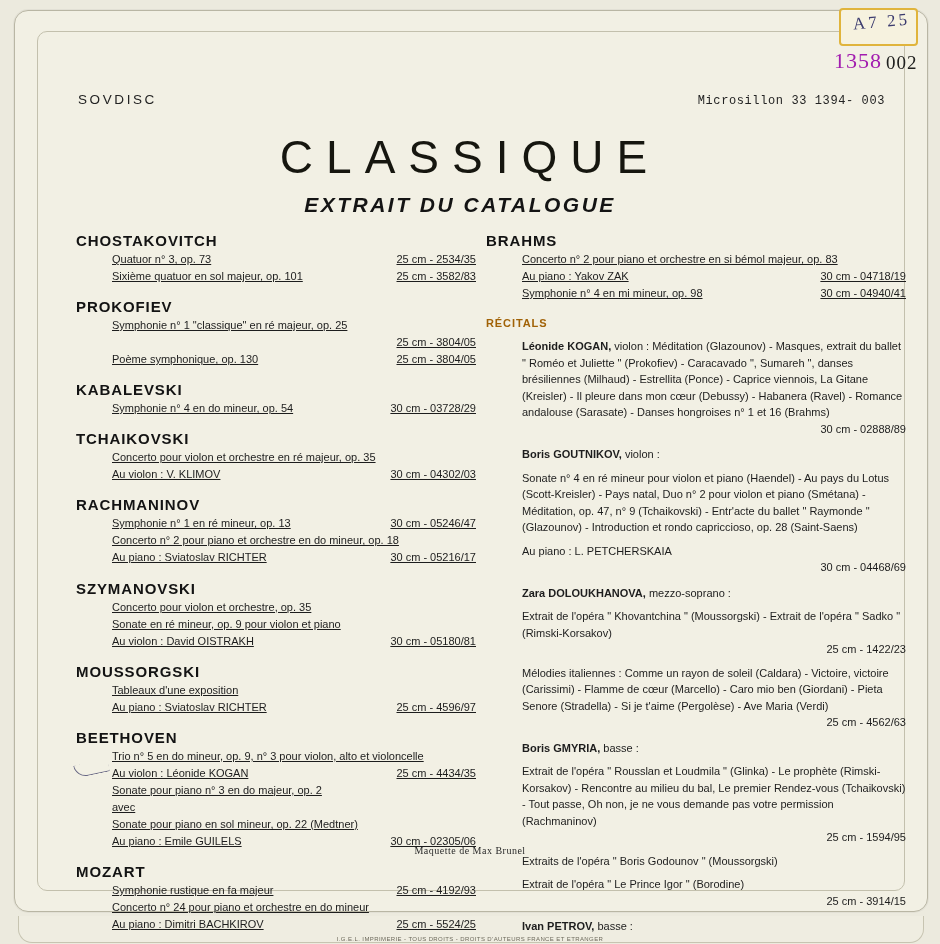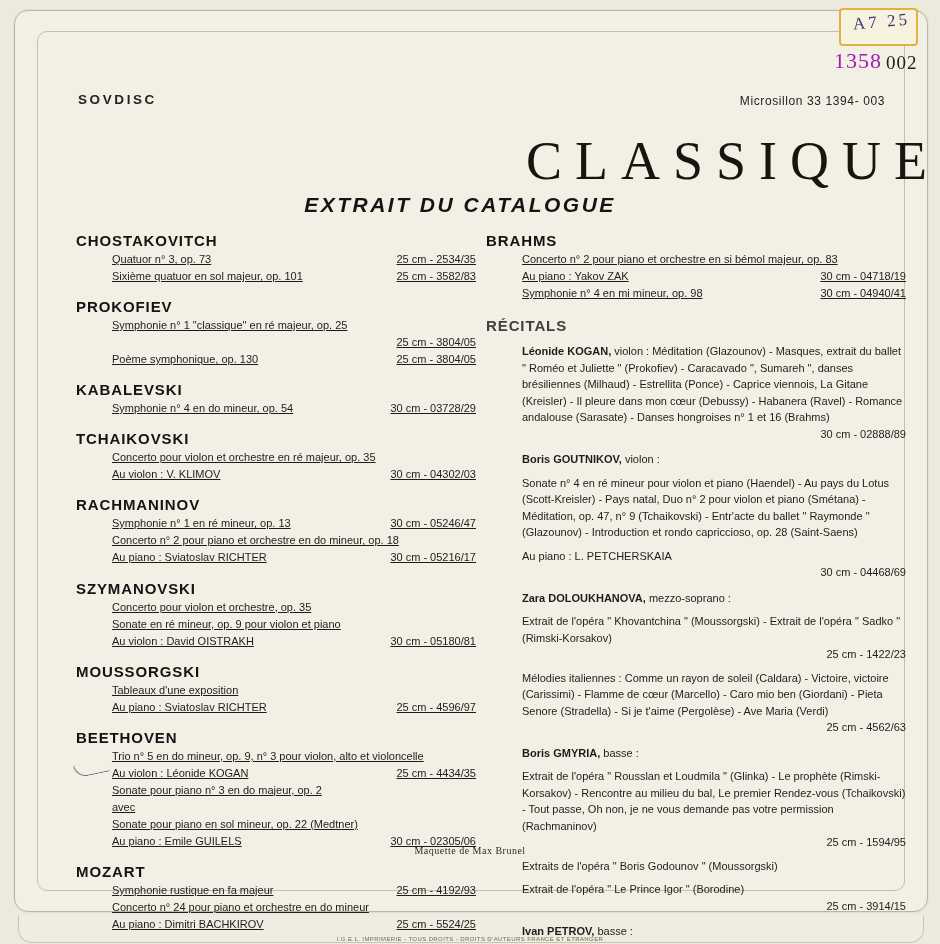--- a/index.html
+++ b/index.html
@@ -98,41 +98,42 @@
     color: #20201f;
     text-align: right;
   }
 
   .label-left {
     position: absolute;
     left: 78px;
     top: 92px;
     font-size: 13.5px;
     letter-spacing: 2.6px;
-    font-weight: 700;
+    font-weight: 400;
     color: #232323;
   }
   .label-right {
     position: absolute;
     right: 55px;
     top: 94px;
     font-size: 12px;
     letter-spacing: 0.6px;
     color: #232323;
     white-space: nowrap;
+    font-family: Liberation Mono, monospace;
   }
 
   .title {
     position: absolute;
     left: 0;
     top: 130px;
     width: 940px;
-    text-align: right;
-    font-family: Liberation Serif, serif;
-    font-size: 54px;
+    text-align: center;
+    font-family: Liberation Sans, sans-serif;
+    font-size: 46px;
     letter-spacing: 13px;
     color: #16160f;
   }
   .subtitle {
     position: absolute;
     left: 0;
     top: 193px;
     width: 920px;
     text-align: center;
     font-size: 21px;
@@ -181,24 +182,24 @@
     padding-right: 8px;
   }
   .work .ref {
     flex: 0 0 auto;
     white-space: nowrap;
     font-size: 11px;
   }
   .work.indent-more { padding-left: 44px; }
 
   .section-head {
-    font-size: 15px;
+    font-size: 11px;
     font-weight: bold;
     letter-spacing: 0.9px;
-    color: #404040;
+    color: #a16207;
     margin-top: 15px;
     margin-bottom: 3px;
   }
   .artist {
     font-size: 11px;
     line-height: 1.5;
     padding-left: 36px;
     margin-top: 9px;
     color: #1d1d1d;
   }

